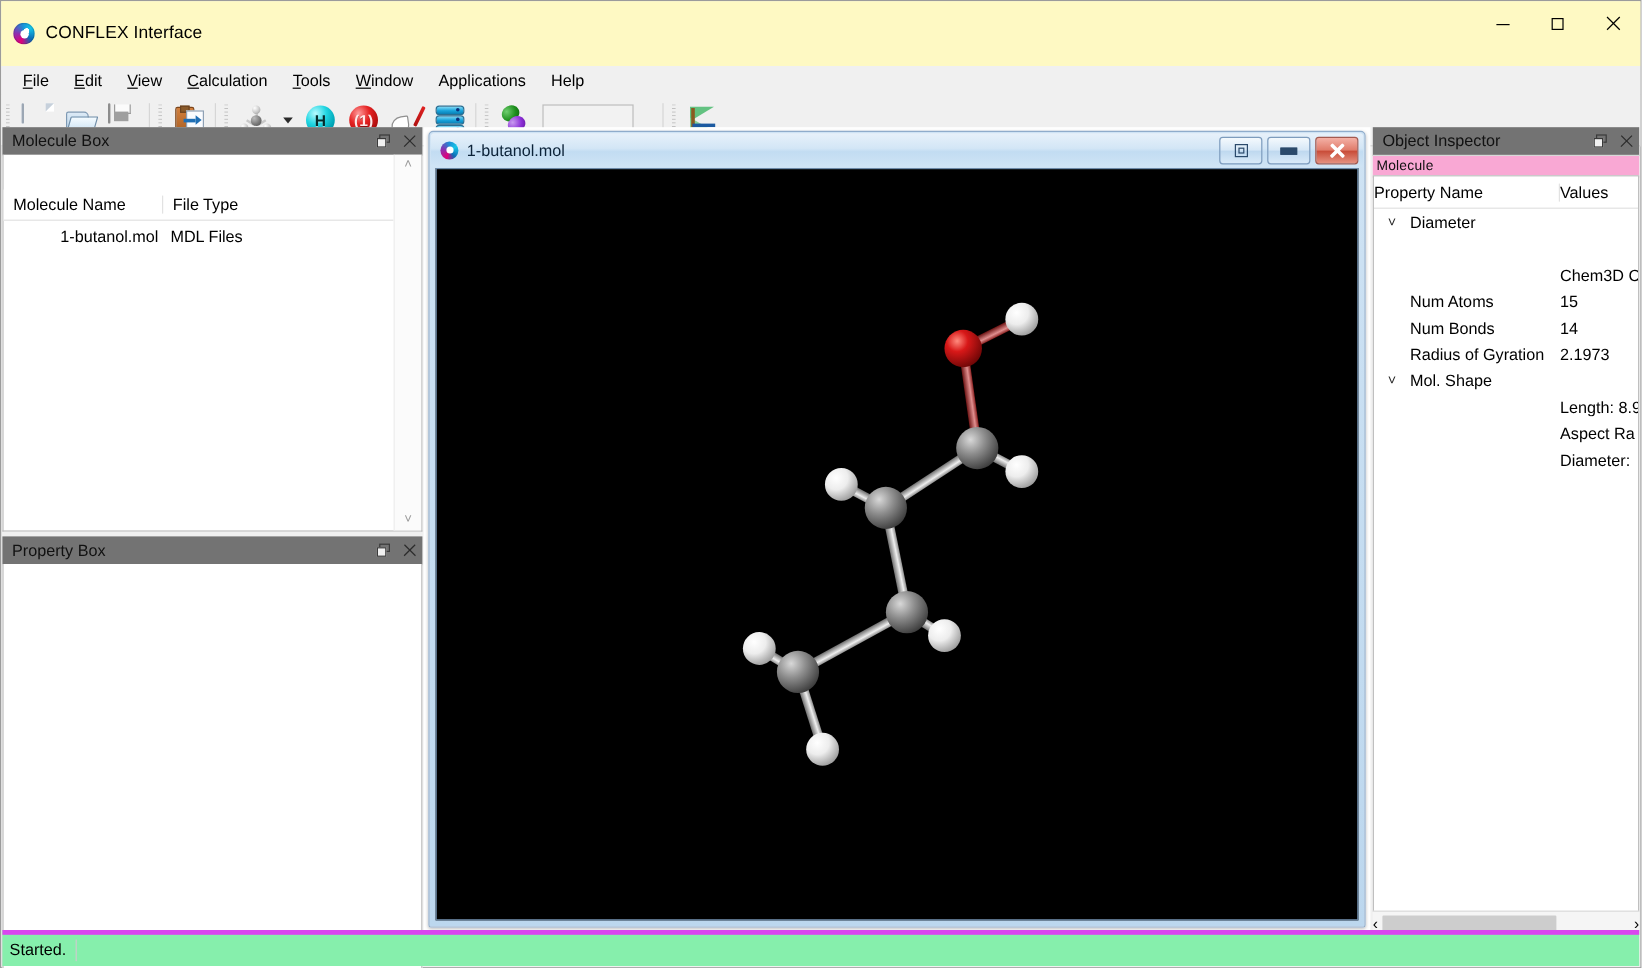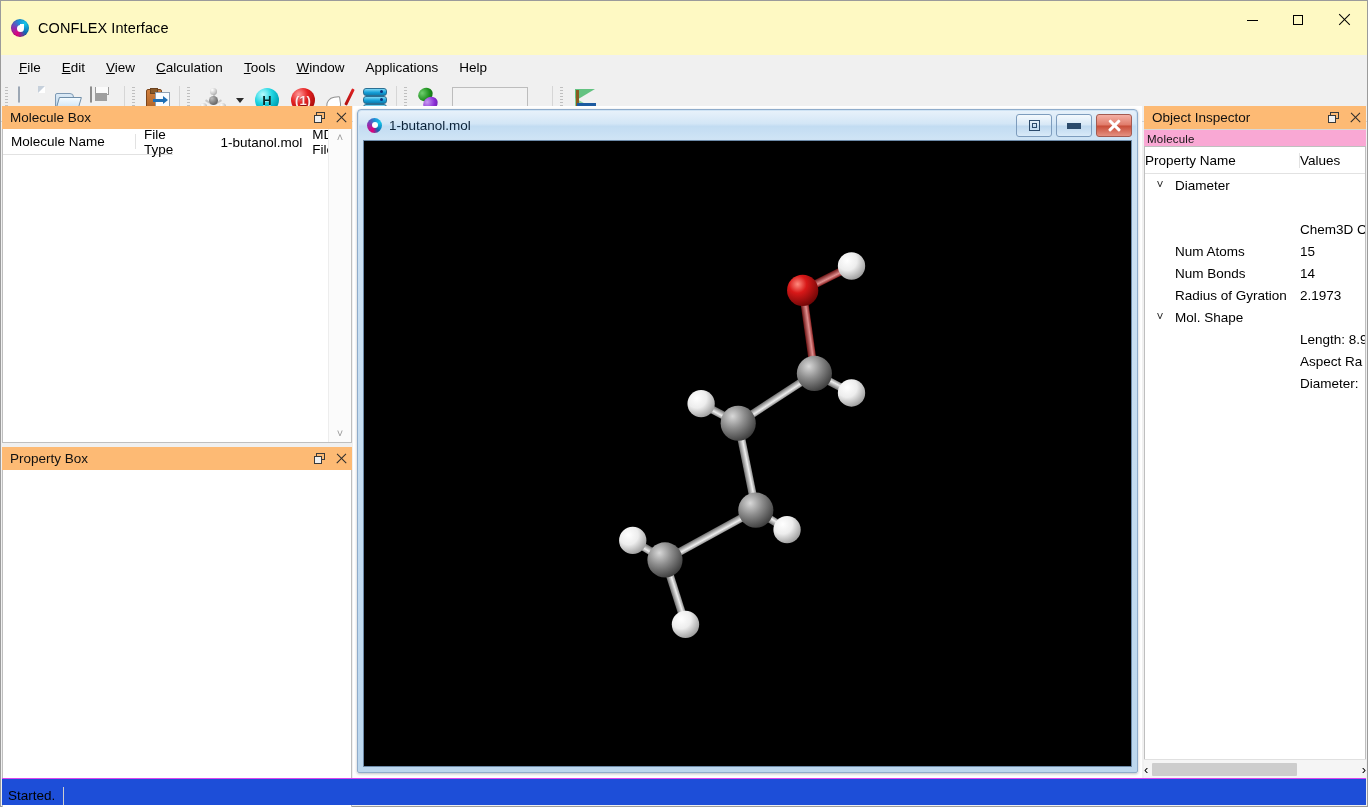--- a/index.html
+++ b/index.html
@@ -122,39 +122,39 @@
           border-left:21px solid #7fcf95;border-top:12px solid transparent;opacity:.95;}
   .ic-axis .ax{position:absolute;background:#1c5aa0;}
   .ic-axis .axx{left:4px;top:15px;width:19px;height:3px;}
   .ic-axis .axy{left:3px;top:2px;width:3px;height:16px;background:#8a5a20;}
 
   
   .content{position:absolute;left:1px;top:105px;right:1px;bottom:27px;}
 
   
   .panel{position:absolute;background:#f0f0f0;}
-  .panel-head{height:23px;background:#fdba74;display:flex;align-items:center;
+  .panel-head{height:23px;background:#737373;display:flex;align-items:center;
       border-bottom:1px solid #d8d8d8;}
   .panel-title{font-size:13.5px;padding-left:8px;flex:1;color:#111;}
   .phbtn{width:22px;height:21px;display:flex;align-items:center;justify-content:center;cursor:default;}
   .gl-float{position:relative;width:11px;height:11px;}
   .gl-float::before{content:"";position:absolute;left:2px;top:0;width:9px;height:7px;
       border:1px solid #3a3a3a;box-sizing:border-box;}
   .gl-float::after{content:"";position:absolute;left:0;top:3px;width:8px;height:8px;
       border:1px solid #3a3a3a;background:#f0f0f0;box-sizing:border-box;}
   .gl-x{position:relative;width:11px;height:11px;}
   .gl-x::before,.gl-x::after{content:"";position:absolute;left:-1px;top:5px;width:13px;height:1.4px;background:#2b2b2b;}
   .gl-x::before{transform:rotate(45deg);}
   .gl-x::after{transform:rotate(-45deg);}
 
   
   #molecule-box{left:0;top:0;width:350px;height:337px;}
   .mb-body{position:absolute;left:0;top:23px;right:0;bottom:0;background:#ffffff;
       border:1px solid #bfbfbf;border-top:none;box-sizing:border-box;display:flex;}
-  .grid-wrap{flex:1;min-width:0;display:flex;flex-direction:row;}
+  .grid-wrap{flex:1;min-width:0;display:flex;flex-direction:column;margin-top:29px;}
   .grid-head{display:flex;height:25px;align-items:center;border-bottom:1px solid #e2e2e2;background:#fff;}
   .gh{font-size:13.5px;padding-left:8px;box-sizing:border-box;color:#000;}
   .gh.c1{width:133px;border-right:1px solid #e2e2e2;}
   .gh.c2{flex:1;}
   .grid-row{display:flex;height:26px;align-items:center;}
   .gc{font-size:13.5px;box-sizing:border-box;color:#000;}
   .gc.c1{width:133px;text-align:right;padding-right:4px;}
   .gc.c2{flex:1;padding-left:6px;}
 
   
@@ -214,22 +214,22 @@
   .oi-h.c2{flex:1;}
   .oi-row{display:flex;height:22px;align-items:center;}
   .oi-c1{width:155px;box-sizing:border-box;display:flex;align-items:center;font-size:13.5px;}
   .oi-c2{flex:1;font-size:13.5px;white-space:nowrap;overflow:hidden;}
   .oi-ind{width:30px;display:flex;align-items:center;justify-content:center;}
   .chev{font-size:12px;color:#2b2b2b;line-height:1;cursor:default;}
   .oi-hscroll{position:absolute;left:0;right:0;bottom:0;height:19px;background:#f5f5f5;
       border-top:1px solid #e0e0e0;display:flex;align-items:center;}
 
   
-  .statusbar{position:absolute;left:1px;right:1px;bottom:1px;height:26px;background:#1d4ed8;
-      display:flex;align-items:flex-end;border-top:1px solid #d946ef;}
+  .statusbar{position:absolute;left:1px;right:1px;bottom:1px;height:26px;background:#86efac;
+      display:flex;align-items:center;border-top:4px solid #d946ef;}
   .status-text{font-size:13.5px;padding-left:6px;padding-right:8px;
       border-right:1px solid #cdcdcd;height:18px;line-height:18px;}
 </style>
 </head>
 <body>
 
 <div class="app">
 
   <div class="titlebar">
     <div class="tb-icon"></div>

